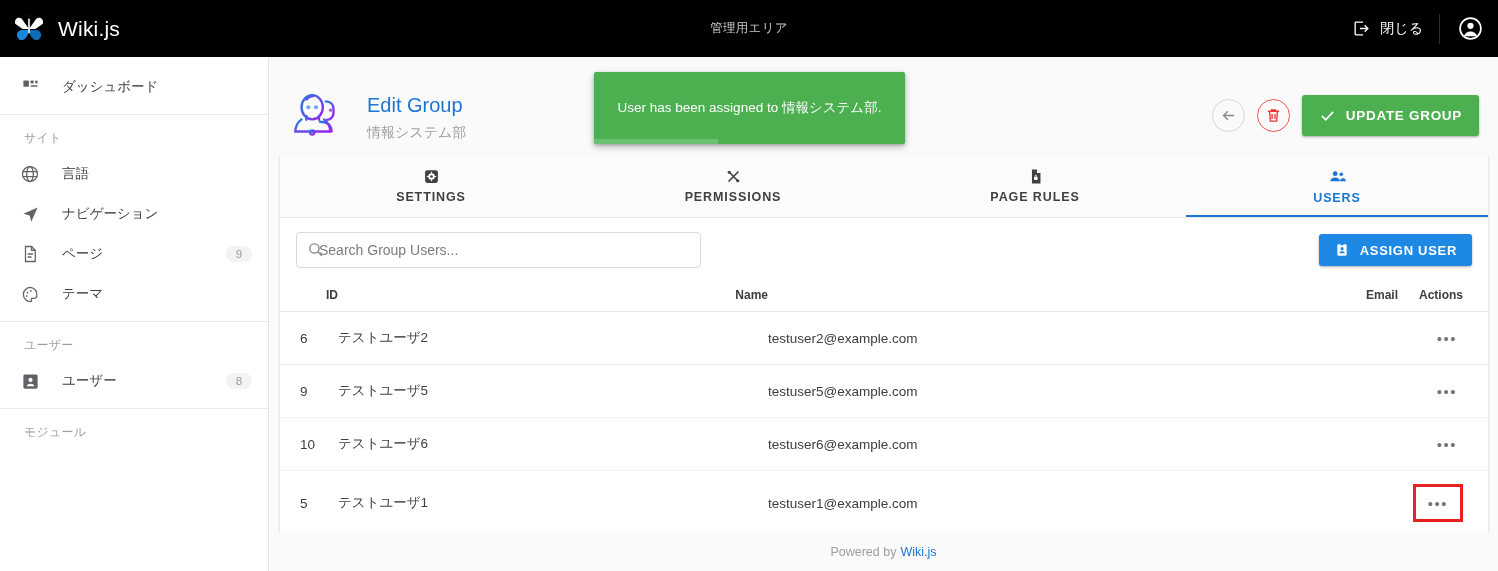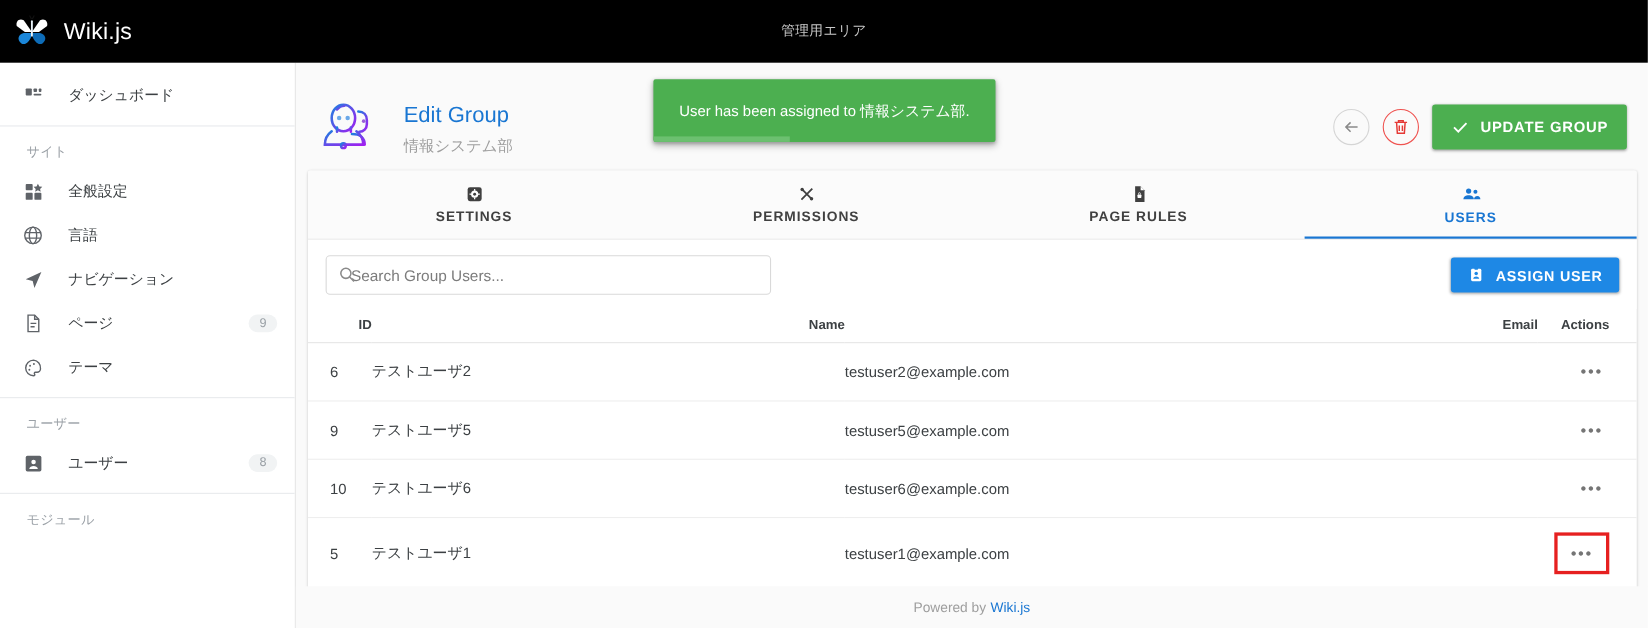--- a/index.html
+++ b/index.html
@@ -224,21 +224,21 @@
     width: 1229px; height: 38px;
     display: flex; align-items: center; justify-content: center;
     font-size: 12.5px; color: #9e9e9e;
     background: #fafafa;
   }
   #page-footer a { color: #1976d2; text-decoration: none; margin-left: 4px; }
 
   
   #toast {
     position: absolute; left: 594px; top: 72px;
-    width: 311px; height: 57px;
+    width: 311px; height: 72px;
     background: #4caf50; color: #ffffff;
     border-radius: 2px;
     display: flex; align-items: center; justify-content: center;
     font-size: 13.5px;
     box-shadow: 0 3px 7px rgba(0,0,0,.26), 0 1px 3px rgba(0,0,0,.18);
     z-index: 60; overflow: hidden;
   }
   #toast-progress {
     position: absolute; left: 0; bottom: 0;
     height: 5px; background: #6cc070;
@@ -255,50 +255,56 @@
       <path d="M16 17 L9 17 C4 18 3 23 7 26 C11 28 15 23 16 18 Z" fill="#1b86d8"></path>
       <path d="M16 17 L23 17 C28 18 29 23 25 26 C21 28 17 23 16 18 Z" fill="#0d6cb8"></path>
       <path d="M15.6 5 L14 2 M16.4 5 L18 2" stroke="#111" stroke-width="1" fill="none"></path>
       <rect x="15.2" y="6" width="1.6" height="14" rx=".8" fill="#eaf4fb"></rect>
     </svg>
     <span class="name">Wiki.js</span>
   </div>
 
   <div id="area-label">管理用エリア</div>
 
+  <div id="topbar-right">
+    <button class="close-btn">
+      <svg width="19" height="19" viewBox="0 0 24 24" fill="none" stroke="#ffffff" stroke-width="1.7">
+        <path d="M14 4 H5 a1 1 0 0 0 -1 1 v14 a1 1 0 0 0 1 1 h9"></path>
+        <path d="M10 12 h10 M16 8 l4 4 -4 4"></path>
+      </svg>
+      <span>閉じる</span>
+    </button>
+    <div class="acct-sep"></div>
+    <div class="acct-btn">
+      <svg width="25" height="25" viewBox="0 0 24 24" fill="#ffffff">
+        <circle cx="12" cy="12" r="10" fill="none" stroke="#ffffff" stroke-width="1.6"></circle>
+        <circle cx="12" cy="9.4" r="3" fill="#ffffff"></circle>
+        <path d="M5.6 19.4a6.8 6.8 0 0 1 12.8 0" fill="#ffffff"></path>
+      </svg>
+    </div>
+  </div>
 </div>
 
 <div id="sidebar">
 
   <div class="nav-item" style="margin-top:10px;">
     <span class="ic">
       <svg width="19" height="19" viewBox="0 0 24 24" fill="currentColor">
         <rect x="3" y="3" width="7" height="8" rx="1"></rect>
           <rect x="12" y="3" width="4" height="4" rx="1"></rect>
         <rect x="18" y="3" width="3" height="4" rx="1"></rect>
           <rect x="12" y="9" width="9" height="2" rx="1"></rect>
       </svg>
     </span>
     <span class="lbl">ダッシュボード</span>
   </div>
 
   <div class="nav-div"></div>
   <div class="nav-section">サイト</div>
 
-  <div class="nav-item">
-    <span class="ic">
-      <svg width="19" height="19" viewBox="0 0 24 24" fill="currentColor">
-        <rect x="3" y="3" width="8" height="7" rx="1"></rect>
-          <rect x="3" y="13" width="8" height="8" rx="1"></rect>
-        <rect x="13" y="13" width="8" height="8" rx="1"></rect>
-        <path d="M17 2.5 l1.6 3.2 3.4.4 -2.5 2.4 .7 3.4 -3.2-1.8 -3.2 1.8 .7-3.4 -2.5-2.4 3.4-.4z"></path>
-      </svg>
-    </span>
-    <span class="lbl">全般設定</span>
-  </div>
 
   <div class="nav-item">
     <span class="ic">
       <svg width="20" height="20" viewBox="0 0 24 24" fill="none" stroke="currentColor" stroke-width="1.5">
         <circle cx="12" cy="12" r="9"></circle>
           <ellipse cx="12" cy="12" rx="4" ry="9"></ellipse>
         <path d="M3.3 9h17.4M3.3 15h17.4"></path>
       </svg>
     </span>
     <span class="lbl">言語</span>

